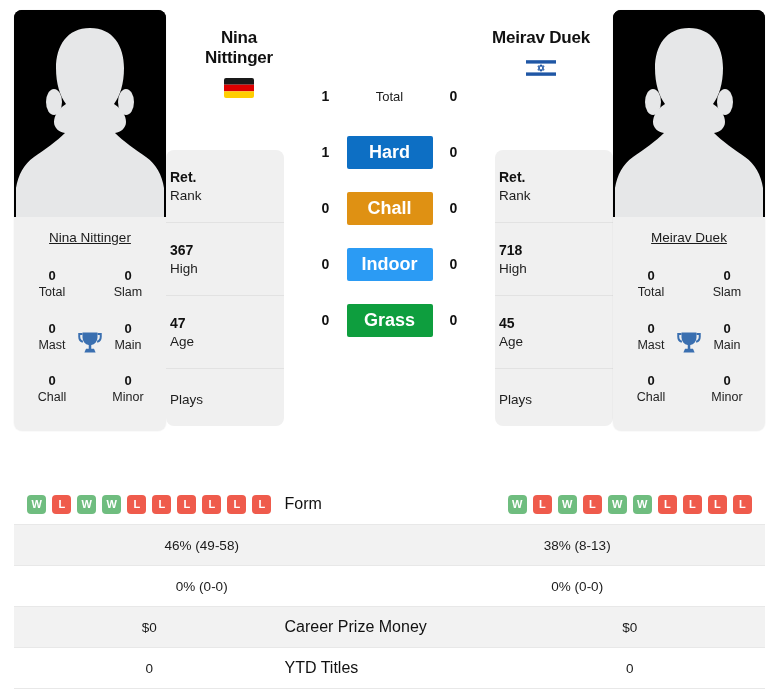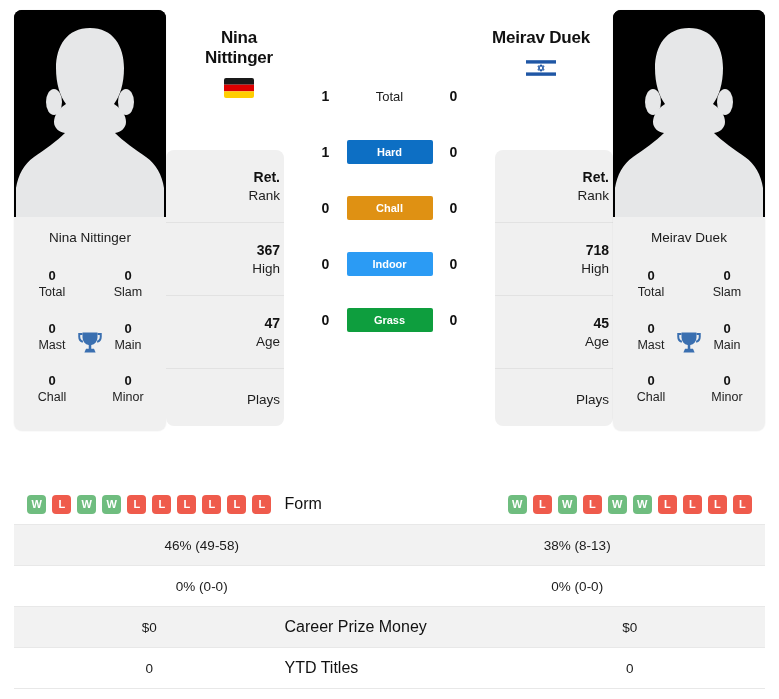--- a/index.html
+++ b/index.html
@@ -36,20 +36,21 @@
     background: #000;
     overflow: hidden;
   }
   .photo svg { display: block; width: 100%; height: 100%; }
   .player-name-strip {
     text-align: center;
     font-size: 13.5px;
     color: #1b1b1b;
     padding: 13px 4px 14px 4px;
     background: #f0f0f0;
+    text-decoration: underline;
   }
   .titles-grid {
     display: grid;
     grid-template-columns: 1fr 1fr;
     row-gap: 0;
     position: relative;
     padding-bottom: 14px;
   }
   .tcell {
     text-align: center;
@@ -67,21 +68,21 @@
   
   .stat-col {
     width: 118px;
     flex: 0 0 118px;
     margin-top: 140px;
     background: #f0f0f0;
     border-radius: 8px;
     overflow: hidden;
   }
   .stat-box {
-    text-align: right;
+    text-align: left;
     padding: 18px 4px 17px 4px;
     border-bottom: 1px solid #e2e2e2;
   }
   .stat-box:last-child { border-bottom: none; }
   .stat-val { font-size: 14px; font-weight: bold; line-height: 1.35; }
   .stat-lab { font-size: 13.5px; color: #1d1d1d; line-height: 1.35; }
   .stat-box.plays { padding: 22px 4px 16px 4px; }
 
   
   .head-col {
@@ -126,21 +127,21 @@
   }
   .sscore {
     width: 42px;
     text-align: center;
     font-size: 14px;
     font-weight: bold;
   }
   .sbar {
     width: 86px;
     text-align: center;
-    font-size: 11px;
+    font-size: 18px;
     font-weight: bold;
     color: #fff;
     padding: 6px 0;
     border-radius: 2px;
   }
   .sbar.plain {
     color: #1b1b1b;
     background: transparent;
     font-weight: normal;
     font-size: 13px;

